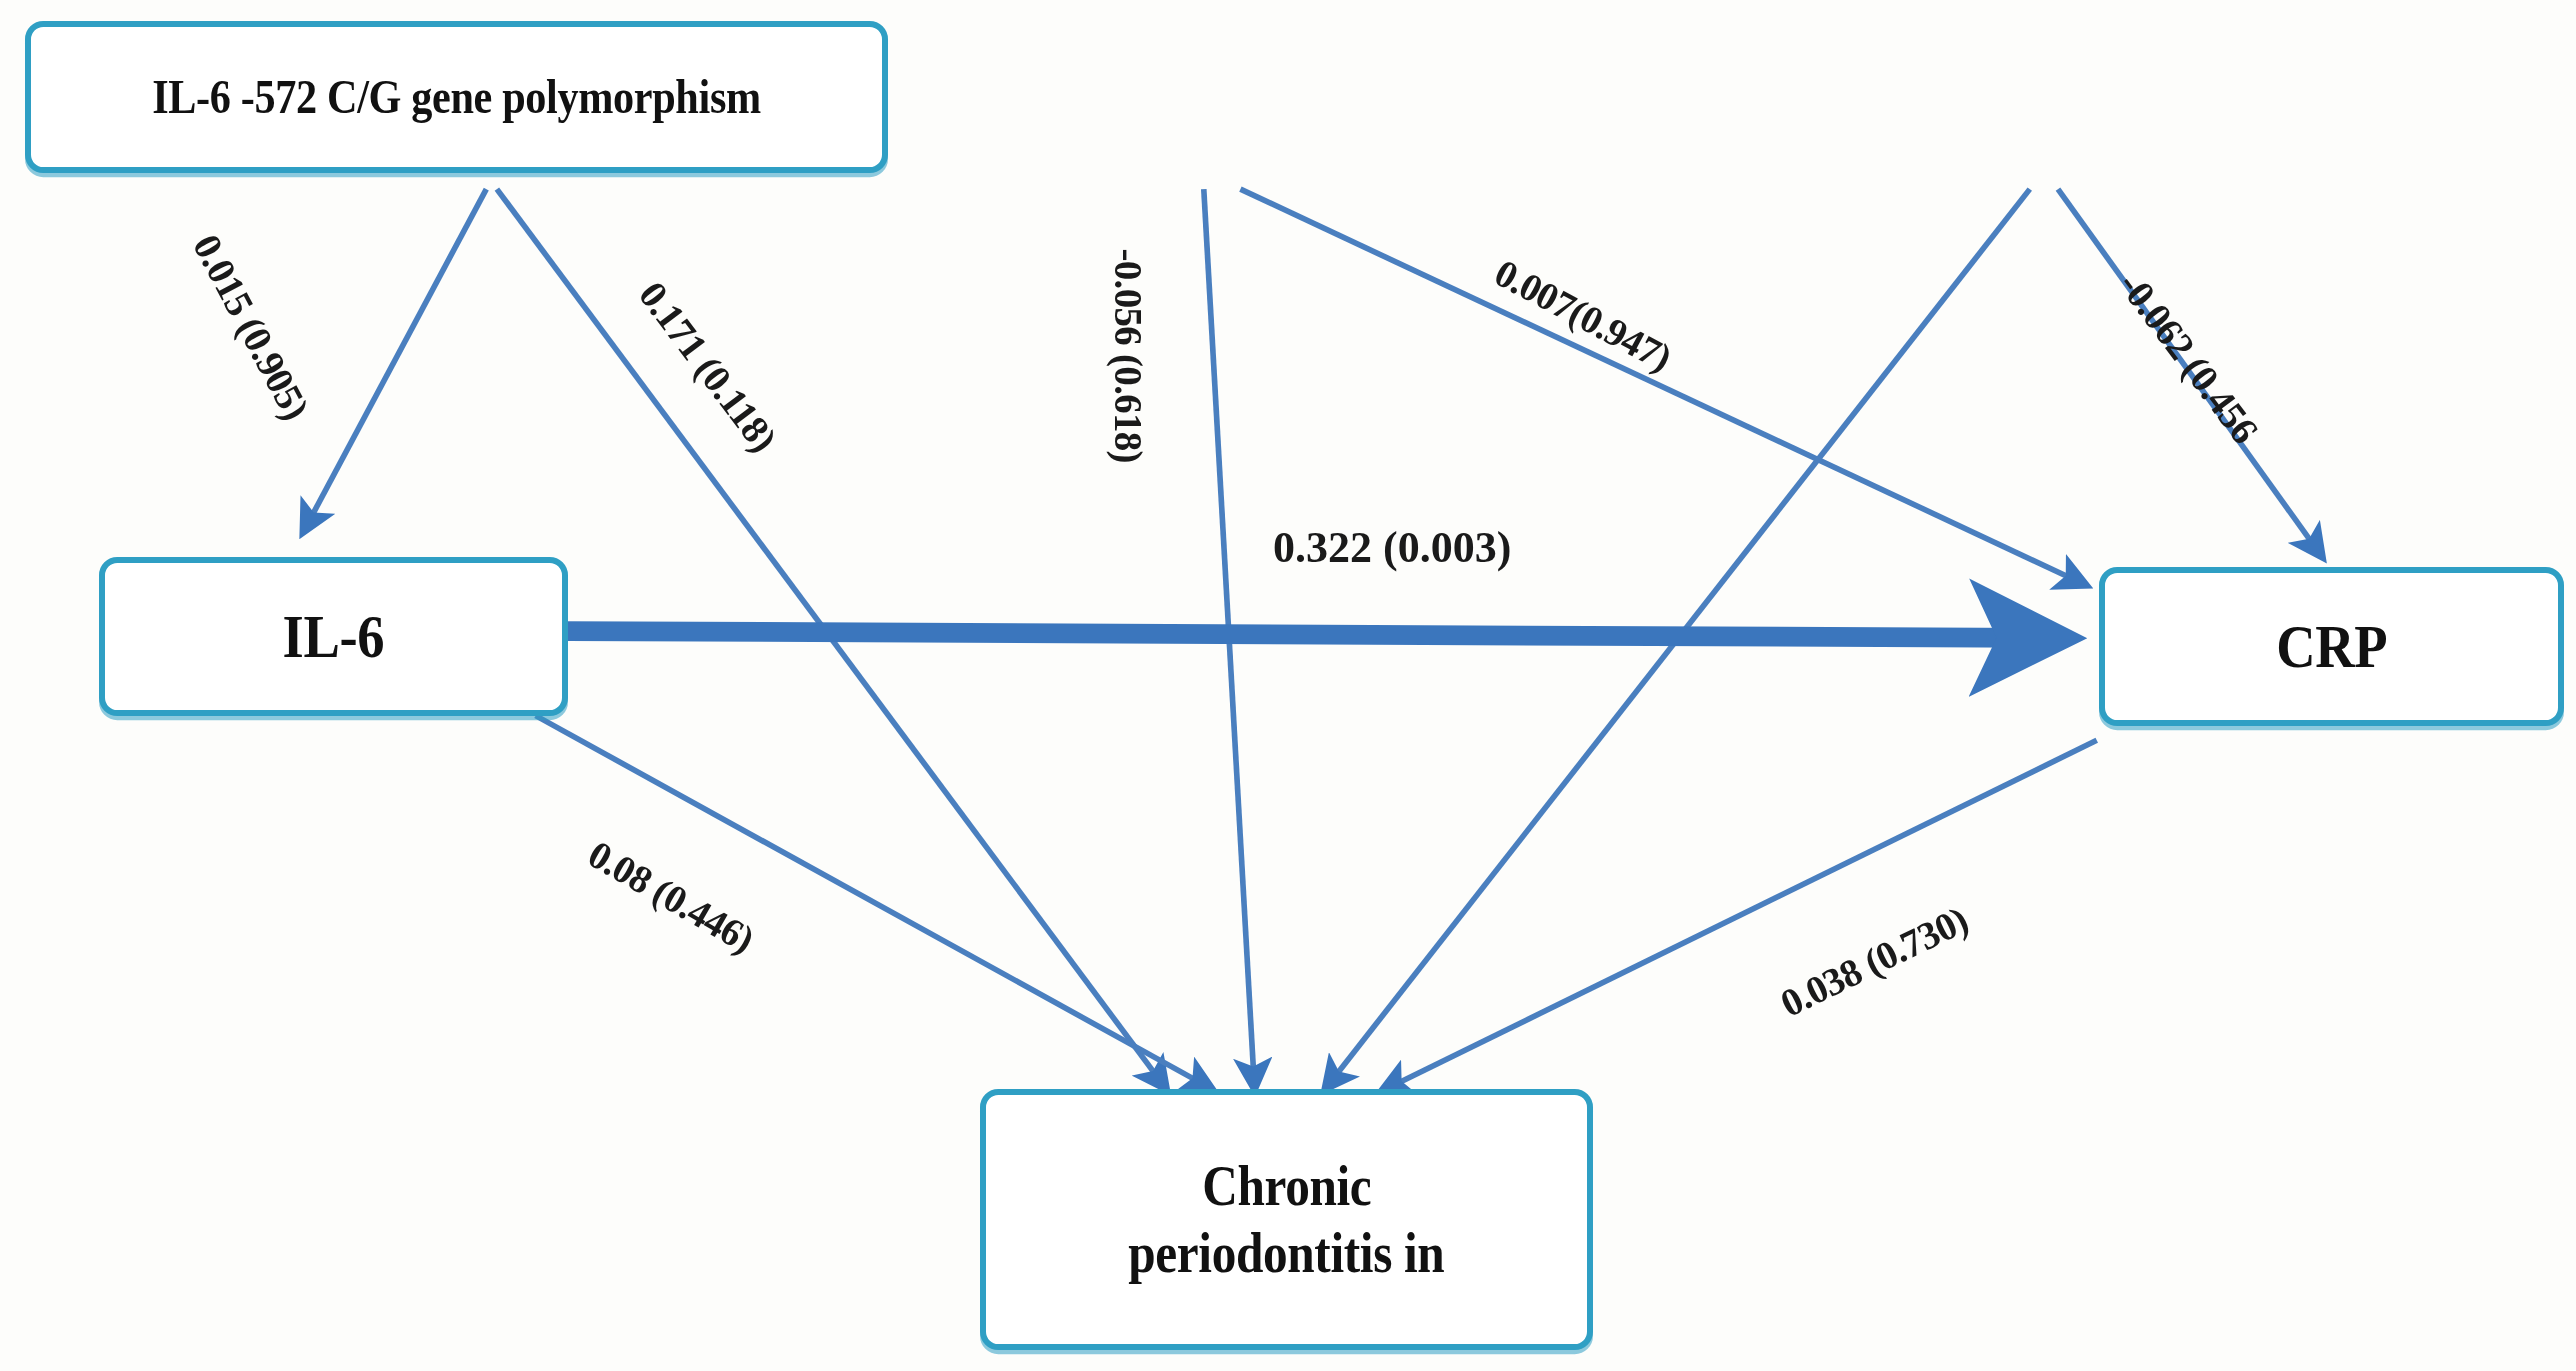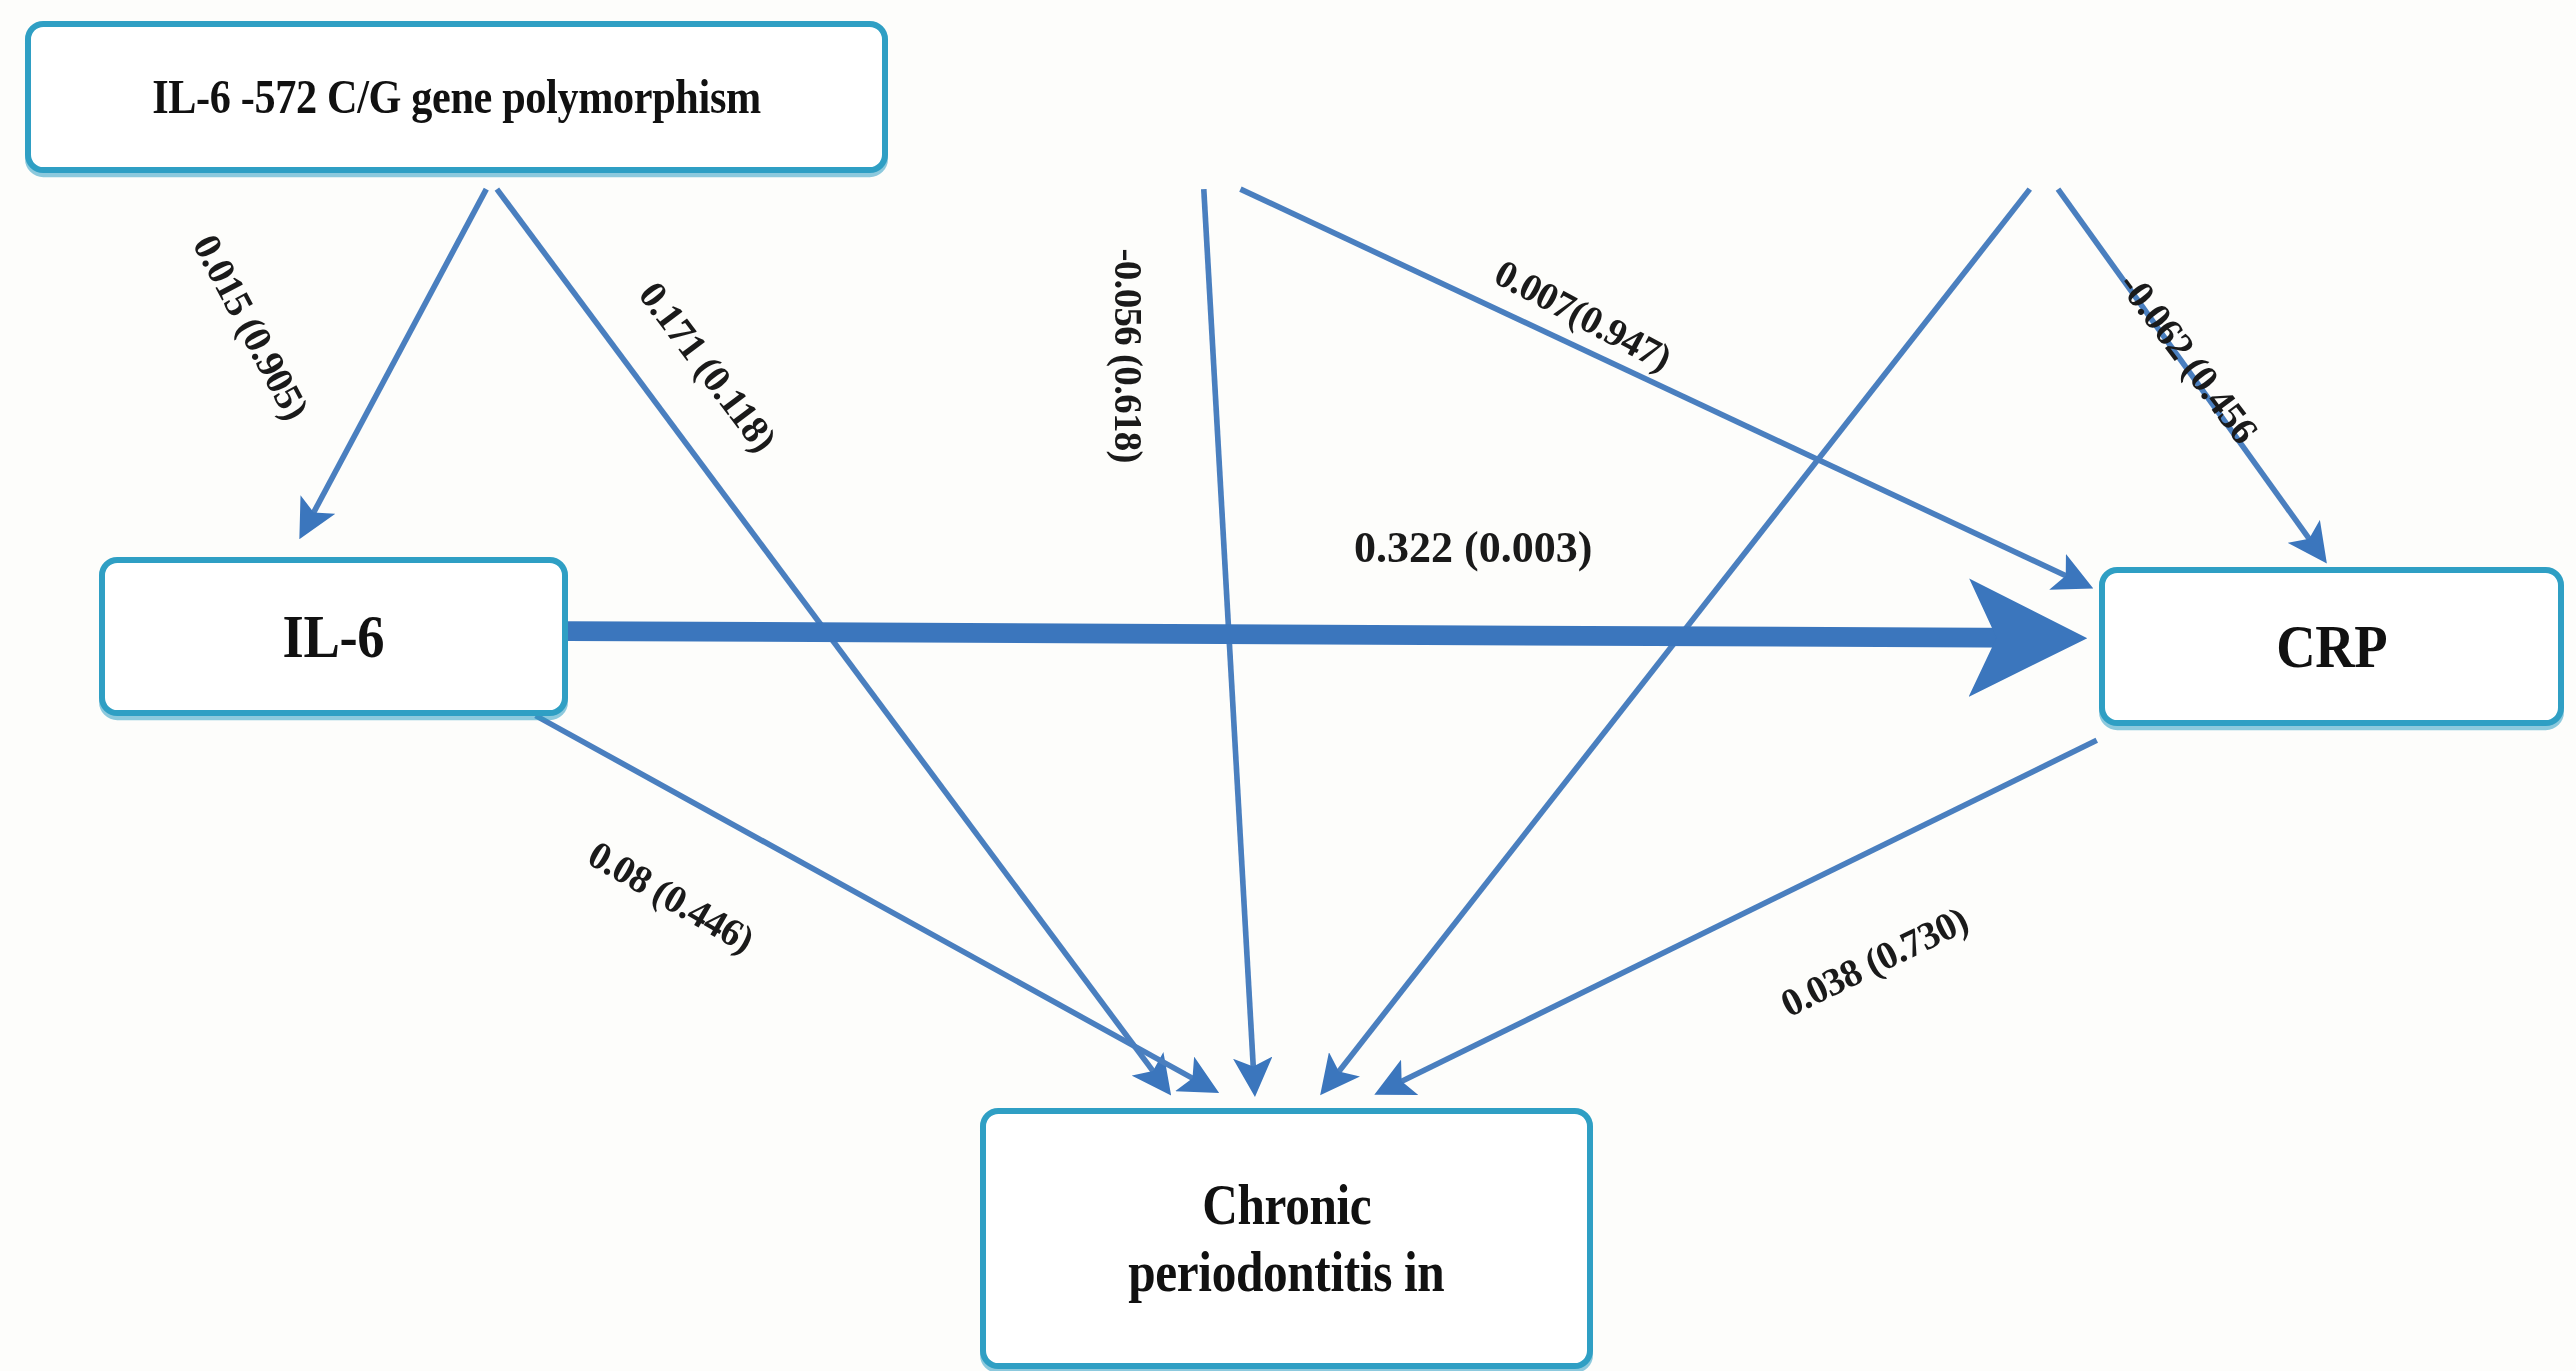--- a/index.html
+++ b/index.html
@@ -106,35 +106,35 @@
 
 
   <div class="node node-mid" style="left:99px; top:557px; width:469px; height:159px;">
     <span class="node-text">IL-6</span>
   </div>
 
   <div class="node node-mid" style="left:2062px; top:567px; width:465px; height:159px;margin-left:37px;">
     <span class="node-text">CRP</span>
   </div>
 
-  <div class="node node-bot" style="left:980px; top:1089px; width:613px; height:261px; flex-direction:column;margin-top:19px;">
+  <div class="node node-bot" style="left:980px; top:1089px; width:613px; height:261px; flex-direction:column;">
     <span class="node-text">Chronic</span>
     <span class="node-text">periodontitis in</span>
   </div>
 
   <div class="edge-label" style="left:204px; top:215px; transform: rotate(62deg);">0.015 (0.905)</div>
 
   <div class="edge-label" style="left:648px; top:264px; transform: rotate(53deg);">0.171 (0.118)</div>
 
   <div class="edge-label" style="left:1128px; top:226px; transform: rotate(90deg);">-0.056 (0.618)</div>
 
   <div class="edge-label" style="left:1498px; top:247px; transform: rotate(28deg);">0.007(0.947)</div>
 
   <div class="edge-label" style="left:2128px; top:254px; transform: rotate(53deg);">-0.062 (0.456</div>
 
-  <div class="edge-label bold-label" style="left:1354px; top:522px;">0.322 (0.003)</div>
+  <div class="edge-label bold-label" style="left:1273px; top:522px;">0.322 (0.003)</div>
 
   <div class="edge-label" style="left:592px; top:828px; transform: rotate(30deg);">0.08 (0.446)</div>
 
   <div class="edge-label" style="left:1783px; top:983px; transform: rotate(-26deg);">0.038 (0.730)</div>
 
 </div>
 
 
 </body></html>

